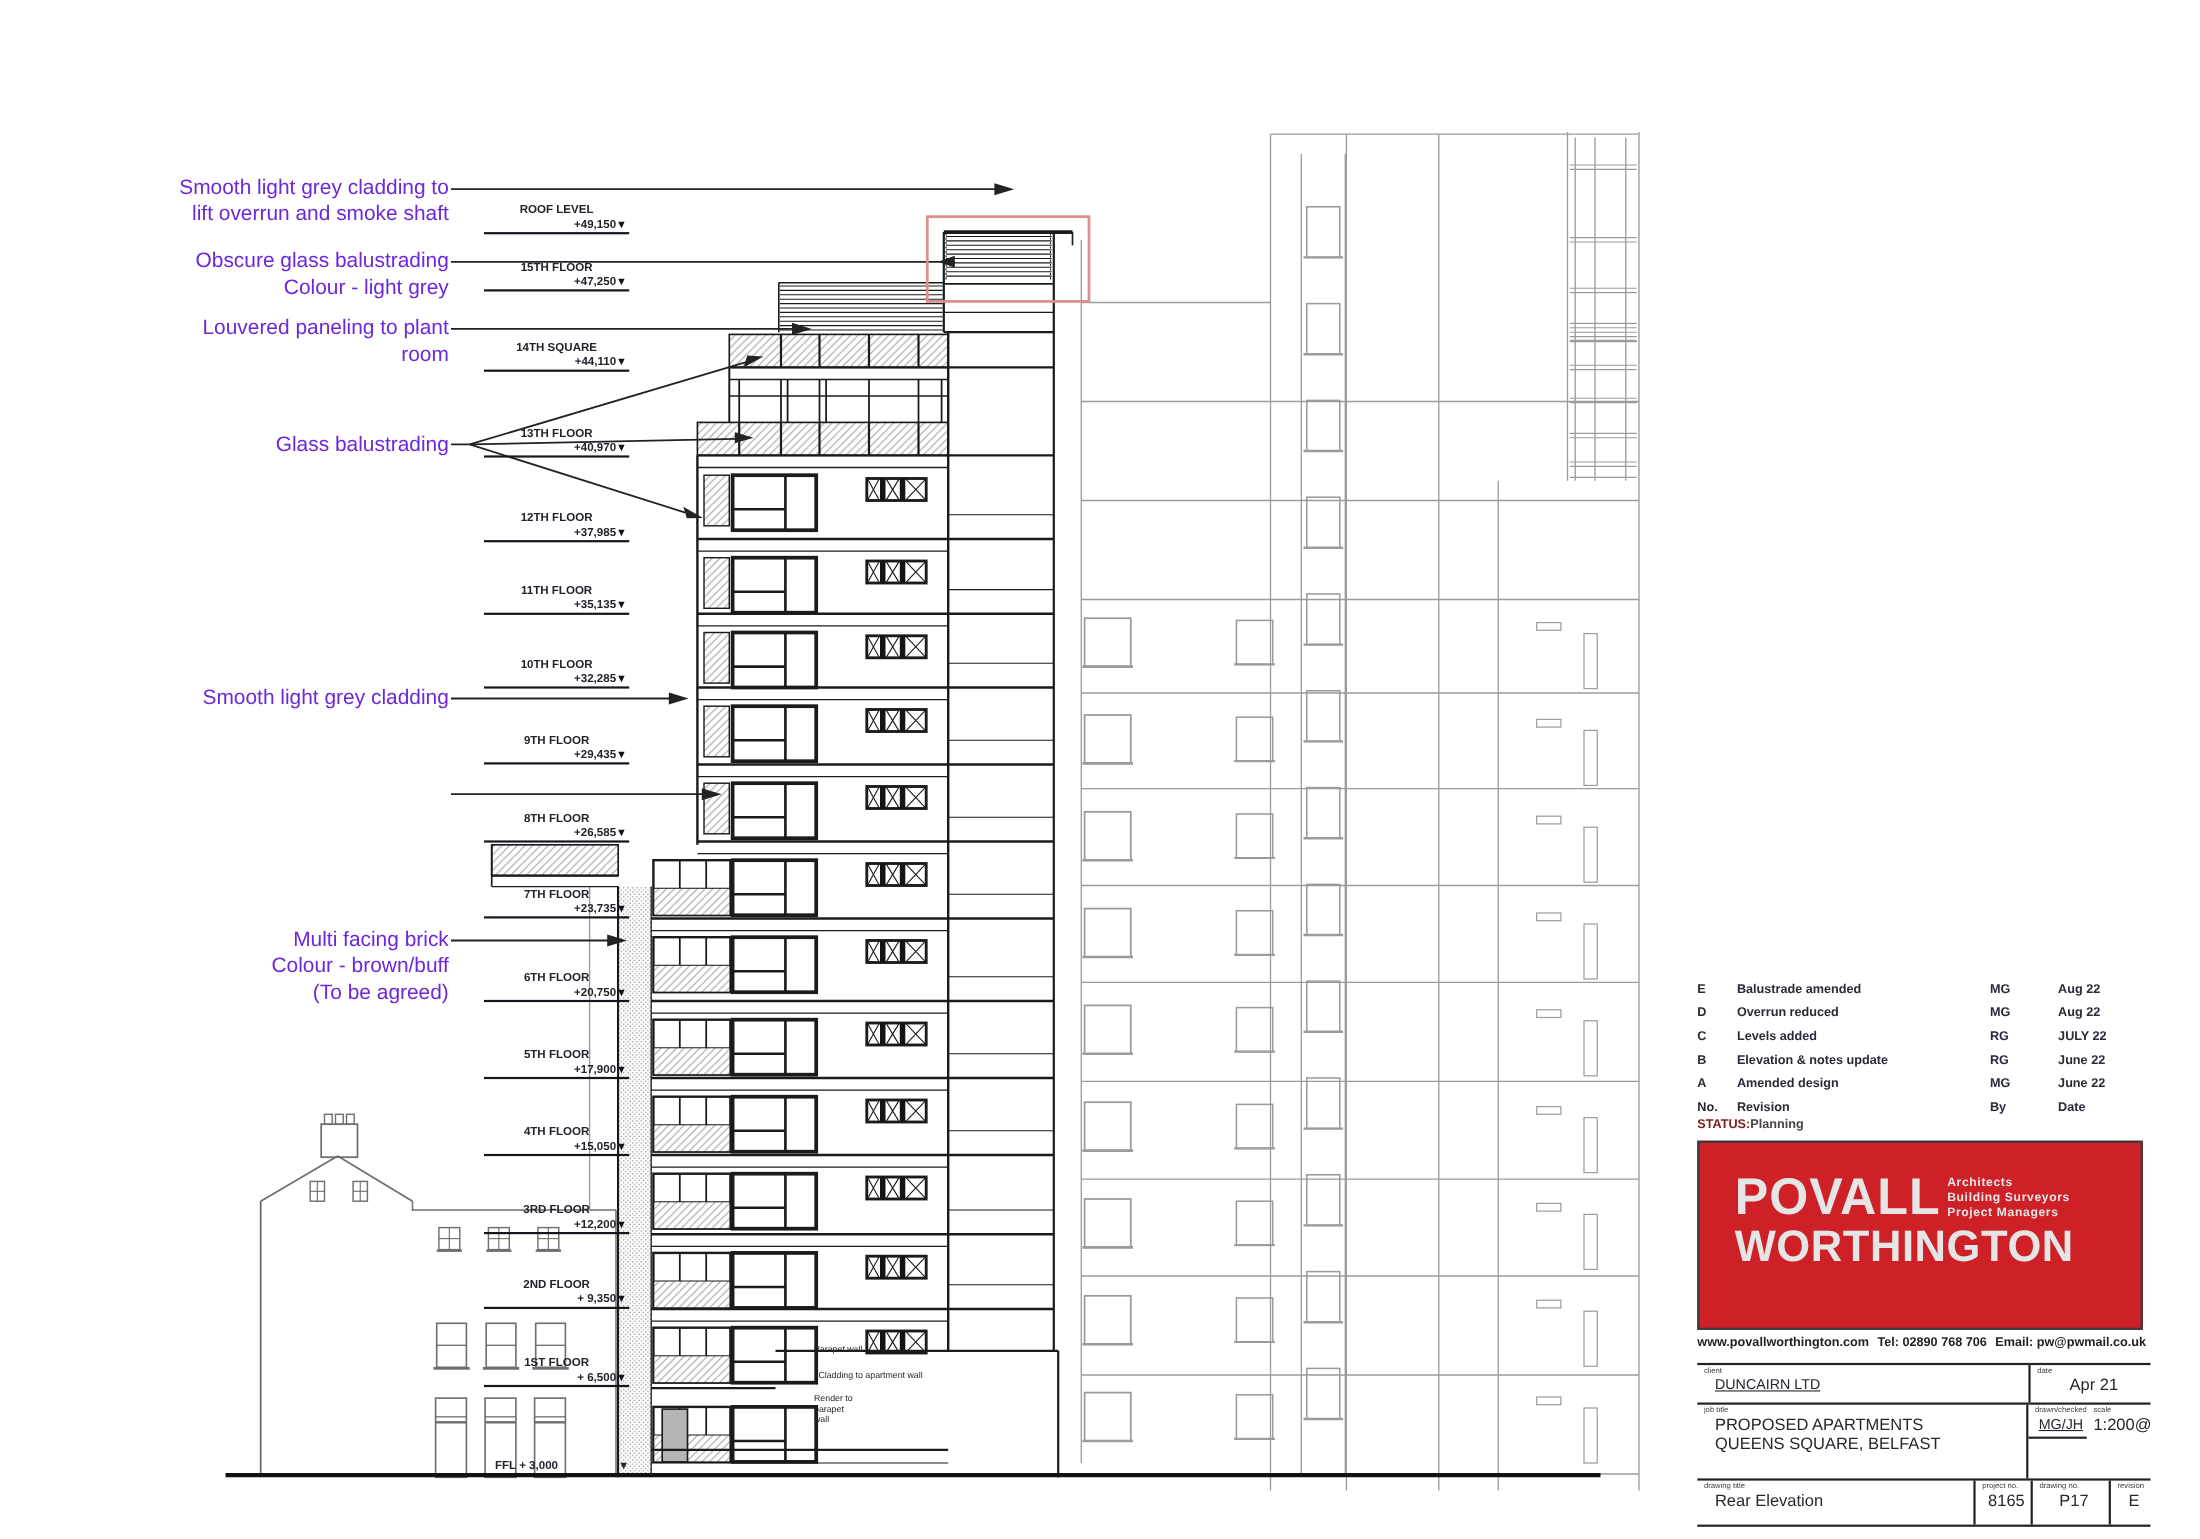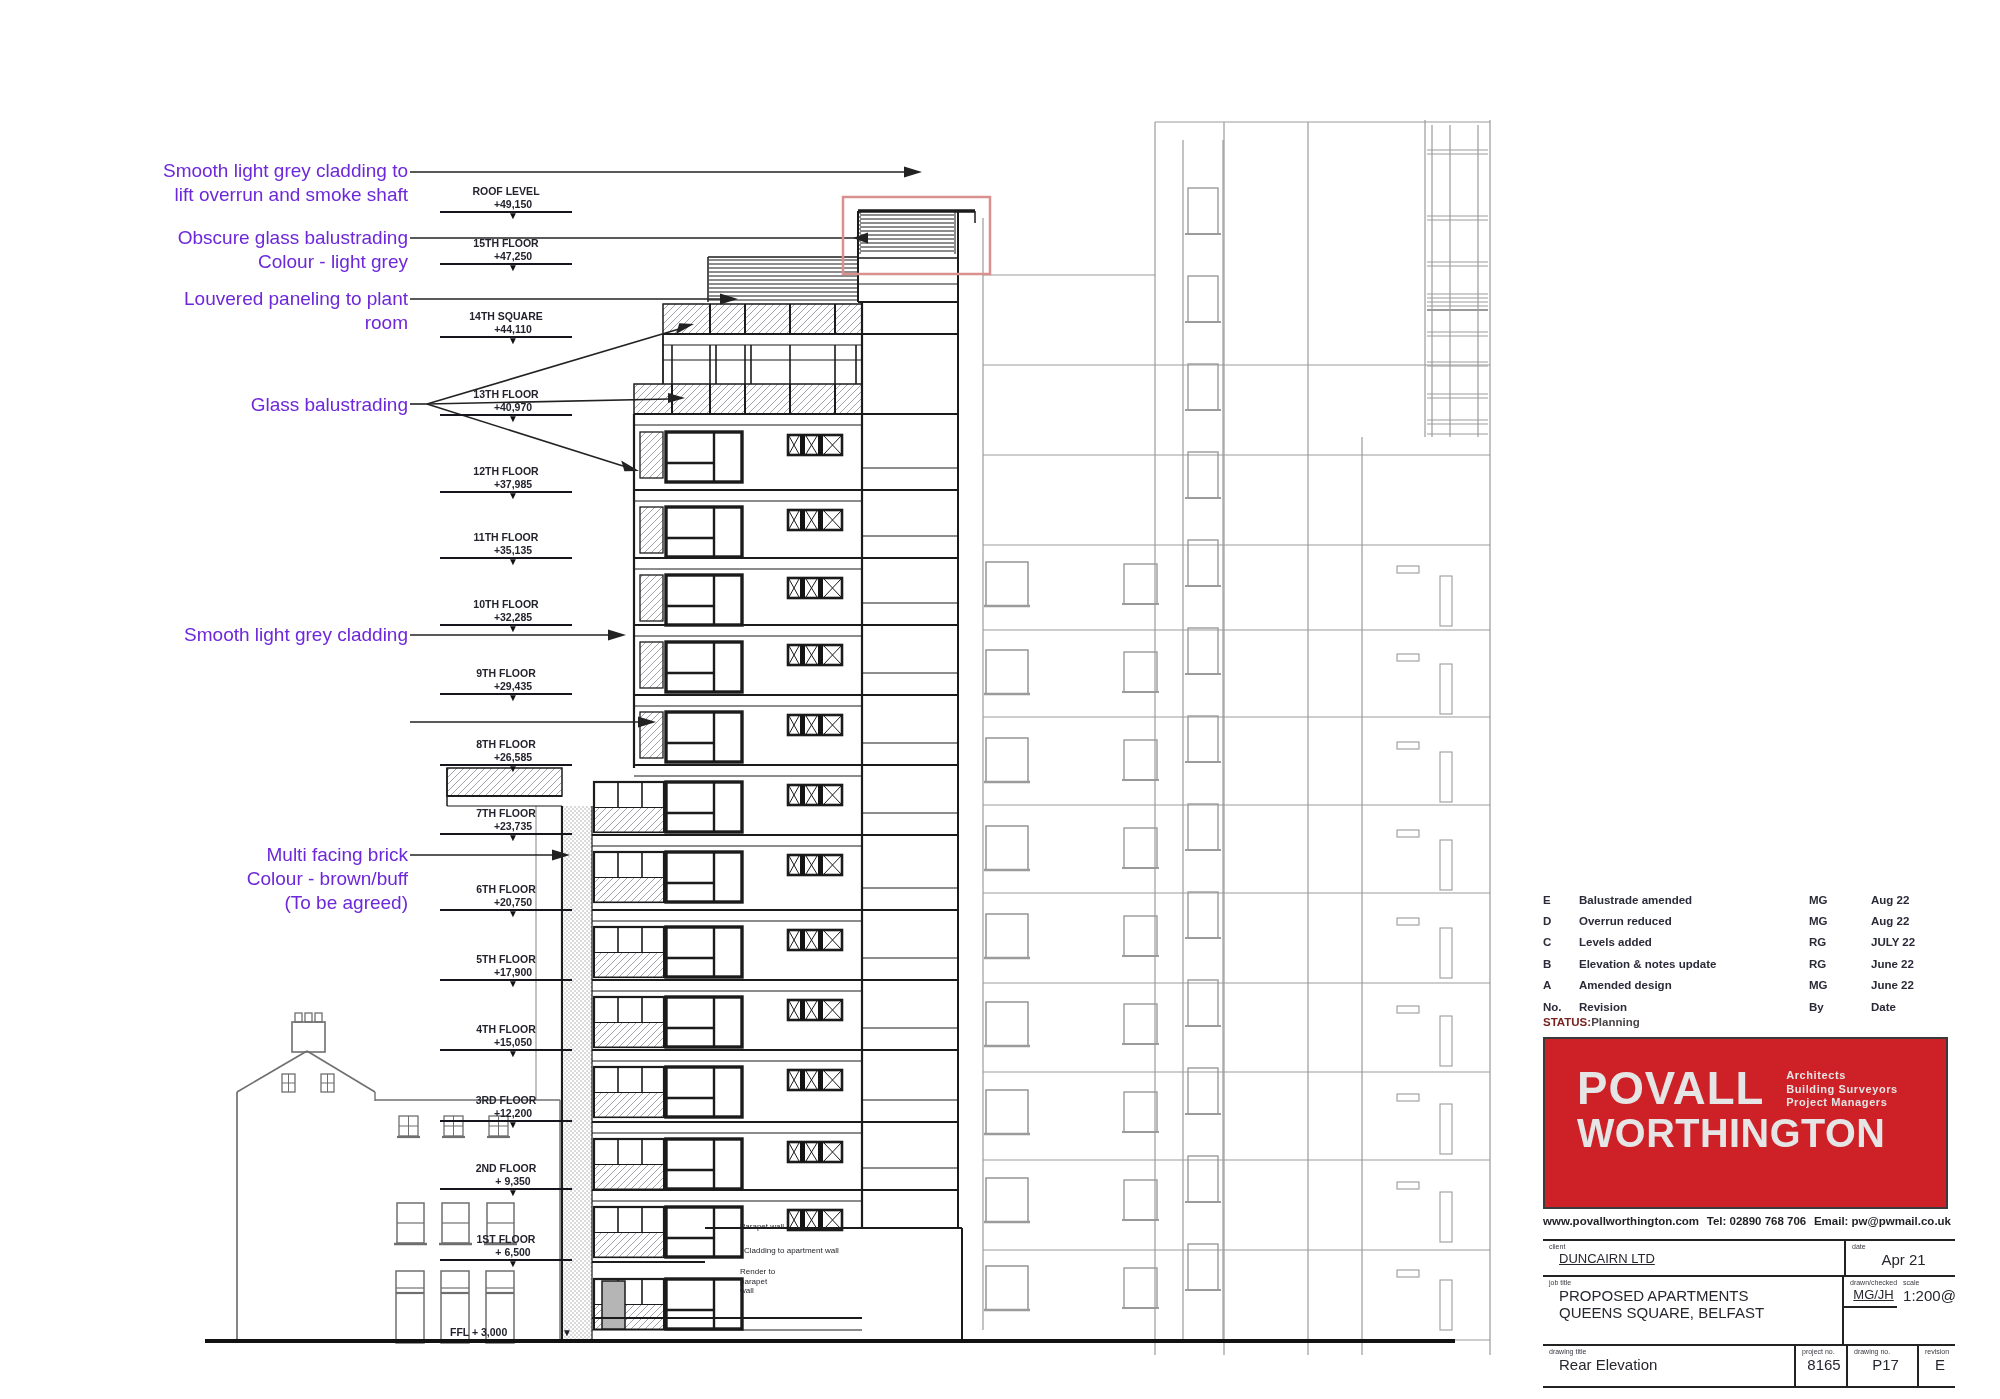--- a/index.html
+++ b/index.html
@@ -6,43 +6,43 @@
   #sheet{position:relative;width:2000px;height:1399px;background:#fff;overflow:hidden;
          font-family:"Liberation Sans", sans-serif;}
   #dwg{position:absolute;left:0;top:0;}
   
   .ann{position:absolute;left:18px;width:390px;text-align:right;
        font-size:19px;line-height:24px;color:#6d28d9;}
   
   .fl{position:absolute;left:440px;width:132px;height:26px;
       border-bottom:2px solid #15151d;color:#23232e;}
   .fl .lab{font-size:10.5px;font-weight:bold;line-height:13px;text-align:center;white-space:nowrap;}
-  .fl .valrow{display:flex;justify-content:center;align-items:center;
-      padding-left:16px;padding-right:2px;line-height:13px;flex-direction:column;}
+  .fl .valrow{display:flex;justify-content:flex-end;align-items:center;
+      padding-left:16px;padding-right:2px;line-height:13px;}
   .fl .val{font-size:10.5px;font-weight:bold;}
   .fl .tri{font-size:10px;color:#101015;line-height:10px;}
   .ffl{position:absolute;left:450px;top:1326px;width:122px;display:flex;
        justify-content:space-between;align-items:center;color:#23232e;}
   .ffl .val{font-size:10.5px;font-weight:bold;}
   
   .dnote{position:absolute;font-size:8px;line-height:9.5px;color:#26262c;}
   
   #rev{position:absolute;left:1543px;top:889px;width:412px;color:#2a2a38;}
   .rev-row{display:grid;grid-template-columns:36px 1fr 62px 84px;height:21.4px;
            align-items:center;font-size:11.5px;font-weight:bold;}
   #status{position:absolute;left:1543px;top:1016px;font-size:11.5px;font-weight:bold;}
   #status .s1{color:#7a2220;}
   #status .s2{color:#4a4348;}
   
   #logo{position:absolute;left:1543px;top:1037px;width:405px;height:172px;
         background:#ce2027;border:2px solid #3a3a3a;box-sizing:border-box;
         color:#e5e5e5;padding:26px 0 0 32px;}
   #logo .row1{display:flex;align-items:flex-start;}
   #logo .n1{font-size:47px;font-weight:bold;line-height:46px;letter-spacing:1px;transform:scaleX(.97);transform-origin:left;}
-  #logo .tag{margin-left:16px;margin-top:4px;font-size:11px;font-weight:bold;line-height:13.5px;letter-spacing:.6px;}
+  #logo .tag{margin-top:4px;font-size:11px;font-weight:bold;line-height:13.5px;letter-spacing:.6px;}
   #logo .n2{font-size:40px;font-weight:bold;line-height:44px;letter-spacing:.5px;transform:scaleX(.99);transform-origin:left;}
   
   #contact{position:absolute;left:1543px;top:1215px;width:408px;display:flex;
            justify-content:space-between;font-size:11.5px;font-weight:bold;color:#1f1f24;}
   
   #tb{position:absolute;left:1543px;top:1239px;width:412px;box-sizing:border-box;
       border-top:2.5px solid #222;border-bottom:2.5px solid #222;color:#26262e;}
   .tb-row{display:flex;box-sizing:border-box;}
   .tb-cell{box-sizing:border-box;padding:2px 0 0 6px;overflow:hidden;}
   .tb-mini{font-size:7px;color:#3a3a42;line-height:8px;}

